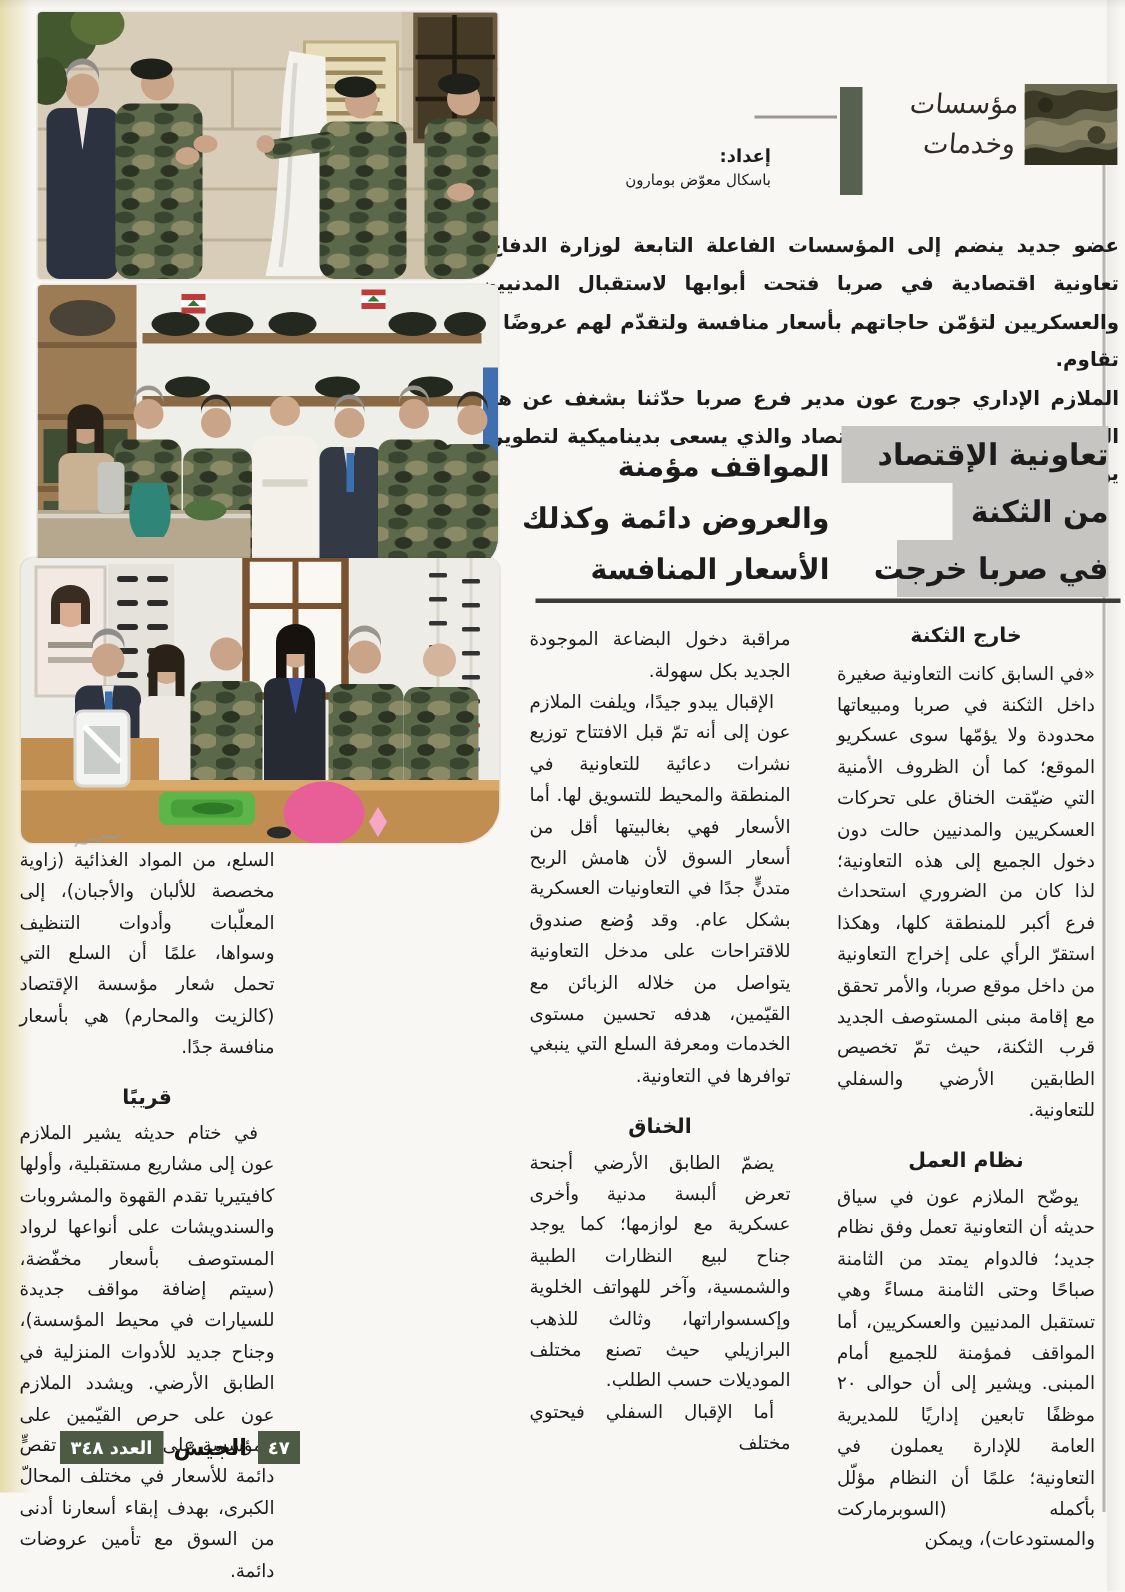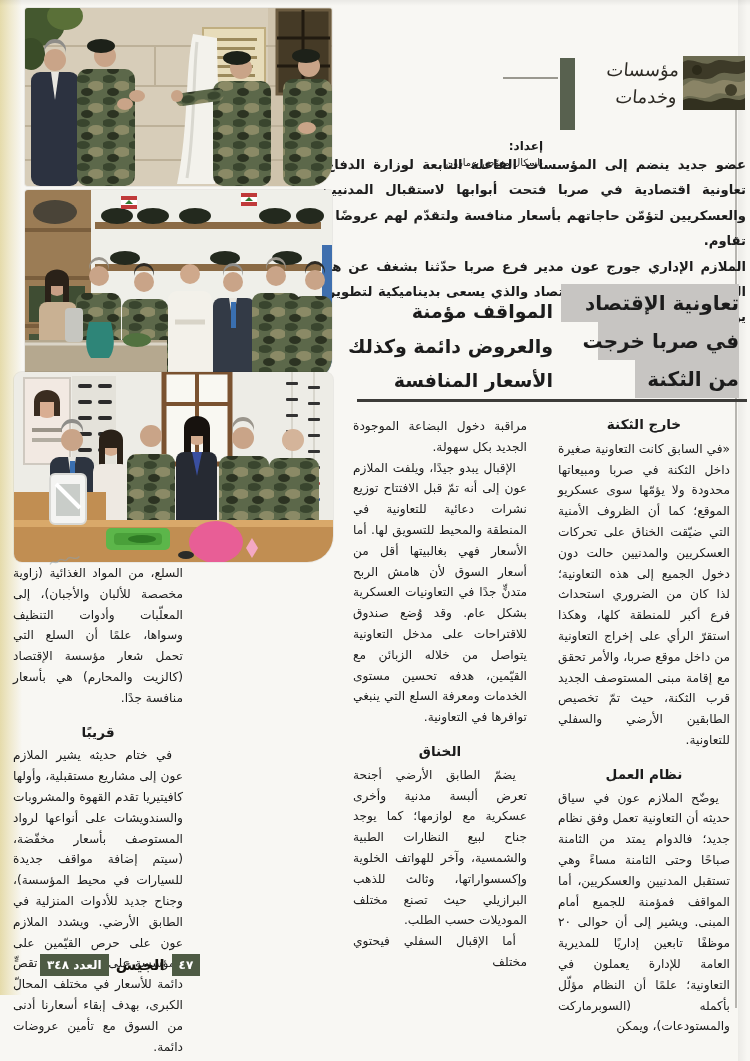--- a/index.html
+++ b/index.html
@@ -18,21 +18,21 @@
   .right-edge-soft{left:738px;top:0;width:12px;height:1061px;
     background:linear-gradient(90deg,rgba(0,0,0,.05),rgba(0,0,0,0) 80%);}
   .top-soft{left:0;top:0;width:750px;height:6px;
     background:linear-gradient(180deg,rgba(0,0,0,.06),rgba(0,0,0,0));}
 
   
   .kicker{right:72px;top:56px;width:130px;text-align:right;
     font-size:18px;line-height:27px;color:#2e2b25;transform:skewX(-5deg);font-weight:500;}
   .vbar{left:560px;top:58px;width:15px;height:72px;background:#58614f;}
   .hline{left:503px;top:77px;width:55px;height:2px;background:#9a988f;}
-  .byline{top:96px;right:207px;text-align:right;margin-top:42px;}
+  .byline{top:96px;right:236px;text-align:right;}
   .byline .lbl{font-size:12px;font-weight:bold;line-height:16px;}
   .byline .name{font-size:10px;font-weight:normal;line-height:18px;}
 
   
   .intro{left:320px;top:152px;width:426px;
     font-size:13.2px;font-weight:bold;line-height:25.4px;text-align:justify;}
   .intro p{margin:0;}
 
   
   .photo{background:#e8e4da;overflow:hidden;box-shadow:0 0 0 1px rgba(0,0,0,.06);}
@@ -399,25 +399,25 @@
       <ellipse cx="172" cy="183" rx="8" ry="4" fill="#2b2b28"></ellipse>
       <path d="M232,176 L238,166 L244,176 L238,186 Z" fill="#f4a8c4"></path>
     </g>
   </svg>
 </div>
 
 <div class="abs hblock rtl">
   <div class="hrow hrow1">
       <span>تعاونية الإقتصاد</span>
     </div>
+  <div class="hrow hrow3">
+      <span>من الثكنة</span>
+    </div>
   <div class="hrow hrow2">
       <span>في صربا خرجت</span>
-    </div>
-  <div class="hrow hrow3">
-      <span>من الثكنة</span>
     </div>
 </div>
 
 <div class="abs h-sec rtl">
   <div>المواقف مؤمنة</div>
   <div>والعروض دائمة وكذلك</div>
   <div>الأسعار المنافسة</div>
 </div>
 
 <div class="abs rule"></div>

